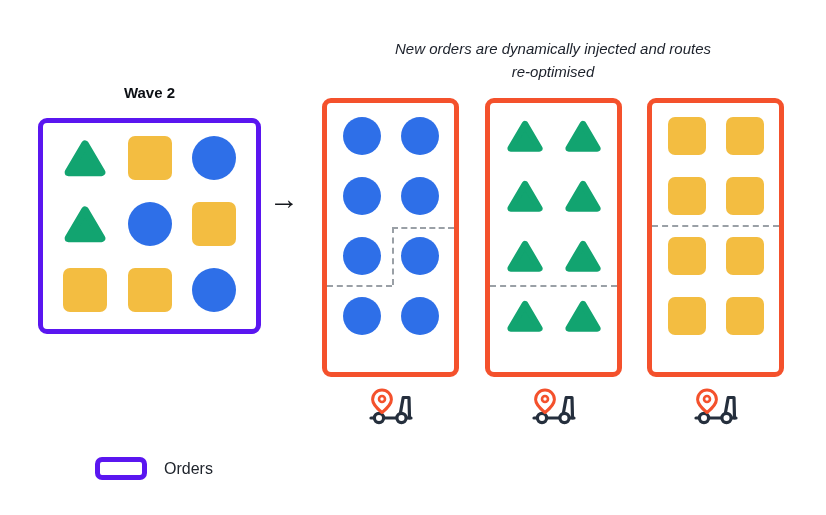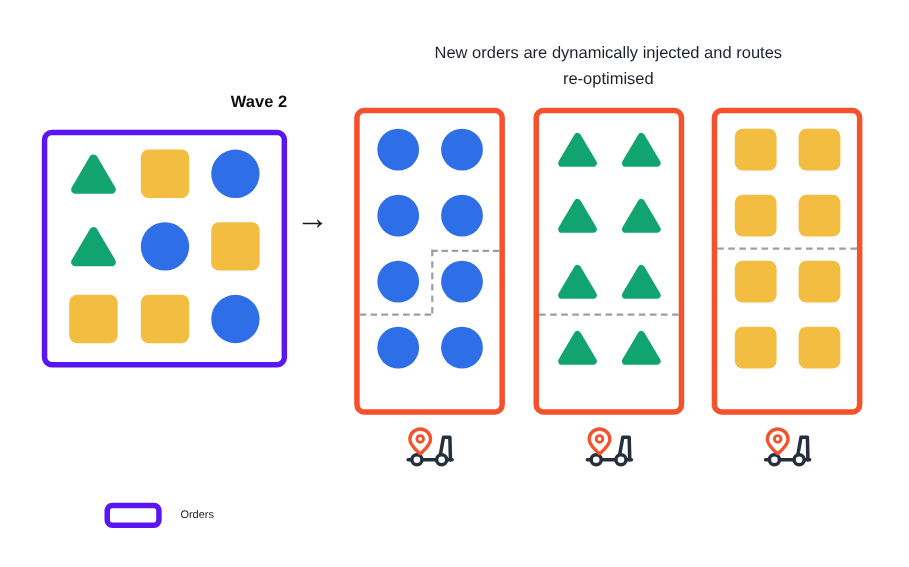--- a/index.html
+++ b/index.html
@@ -4,23 +4,23 @@
 <style>
   :root{
     --orders:#5a16f0; --vehicle:#f4512c; --circle:#2e6fe8; --triangle:#12a470;
     --square:#f3bd41; --truck:#252f3d; --pin:#f4512c; --divider:#9aa0a6;
   }
   *{margin:0;padding:0;box-sizing:border-box}
   body{background:#fff;font-family:"Liberation Sans",sans-serif;}
   .canvas{position:relative;width:826px;height:515px;background:#fff;overflow:hidden;}
 
   .title{position:absolute;left:393px;top:38px;width:320px;text-align:center;
-         font-size:15px;line-height:1.5;color:#1c212b;}
+         font-size:15px;line-height:1.5;color:#1c212b;font-style:italic;}
 
-  .wave-label{position:absolute;left:38px;top:84px;width:223px;text-align:right;
+  .wave-label{position:absolute;left:38px;top:84px;width:223px;text-align:center;
               font-size:15px;font-weight:bold;color:#0c0f14;}
 
   .wave-box{position:absolute;left:38px;top:118px;width:223px;height:216px;
             border:5px solid var(--orders);border-radius:9px;
             display:grid;grid-template-columns:repeat(3,44px);grid-template-rows:repeat(3,44px);
             justify-content:space-between;align-content:space-between;padding:13px 20px 17px;}
   .wave-box .cell{display:flex;align-items:center;justify-content:center;}
 
   .arrow{position:absolute;left:262px;top:183px;width:44px;text-align:center;
          font-size:30px;color:#15181d;line-height:32px;}
@@ -44,21 +44,21 @@
   .t{fill:none;stroke:var(--truck);stroke-width:3.2;stroke-linecap:round;stroke-linejoin:round}
   .w{fill:#fff;stroke:var(--truck);stroke-width:3.2}
   .p{fill:#fff;stroke:var(--pin);stroke-width:3;stroke-linejoin:round}
   .pc{fill:none;stroke:var(--pin);stroke-width:2.6}
 
   .legend-item{position:absolute;top:457px;height:23px;display:flex;align-items:center;}
   .li1{left:95px}.li2{left:442px}
   .swatch{display:inline-block;width:52px;height:23px;border-radius:7px;background:#fff;}
   .orders-swatch{border:5px solid var(--orders);}
   .vehicle-swatch{border:5px solid var(--vehicle);}
-  .legend-label{margin-left:17px;font-size:10px;color:#20252d;}
+  .legend-label{margin-left:17px;font-size:16px;color:#20252d;}
 </style>
 </head>
 <body>
 
 <div class="canvas">
 
   <div class="title">New orders are dynamically injected and routes re-optimised</div>
 
   <div class="wave-label">Wave 2</div>
 

